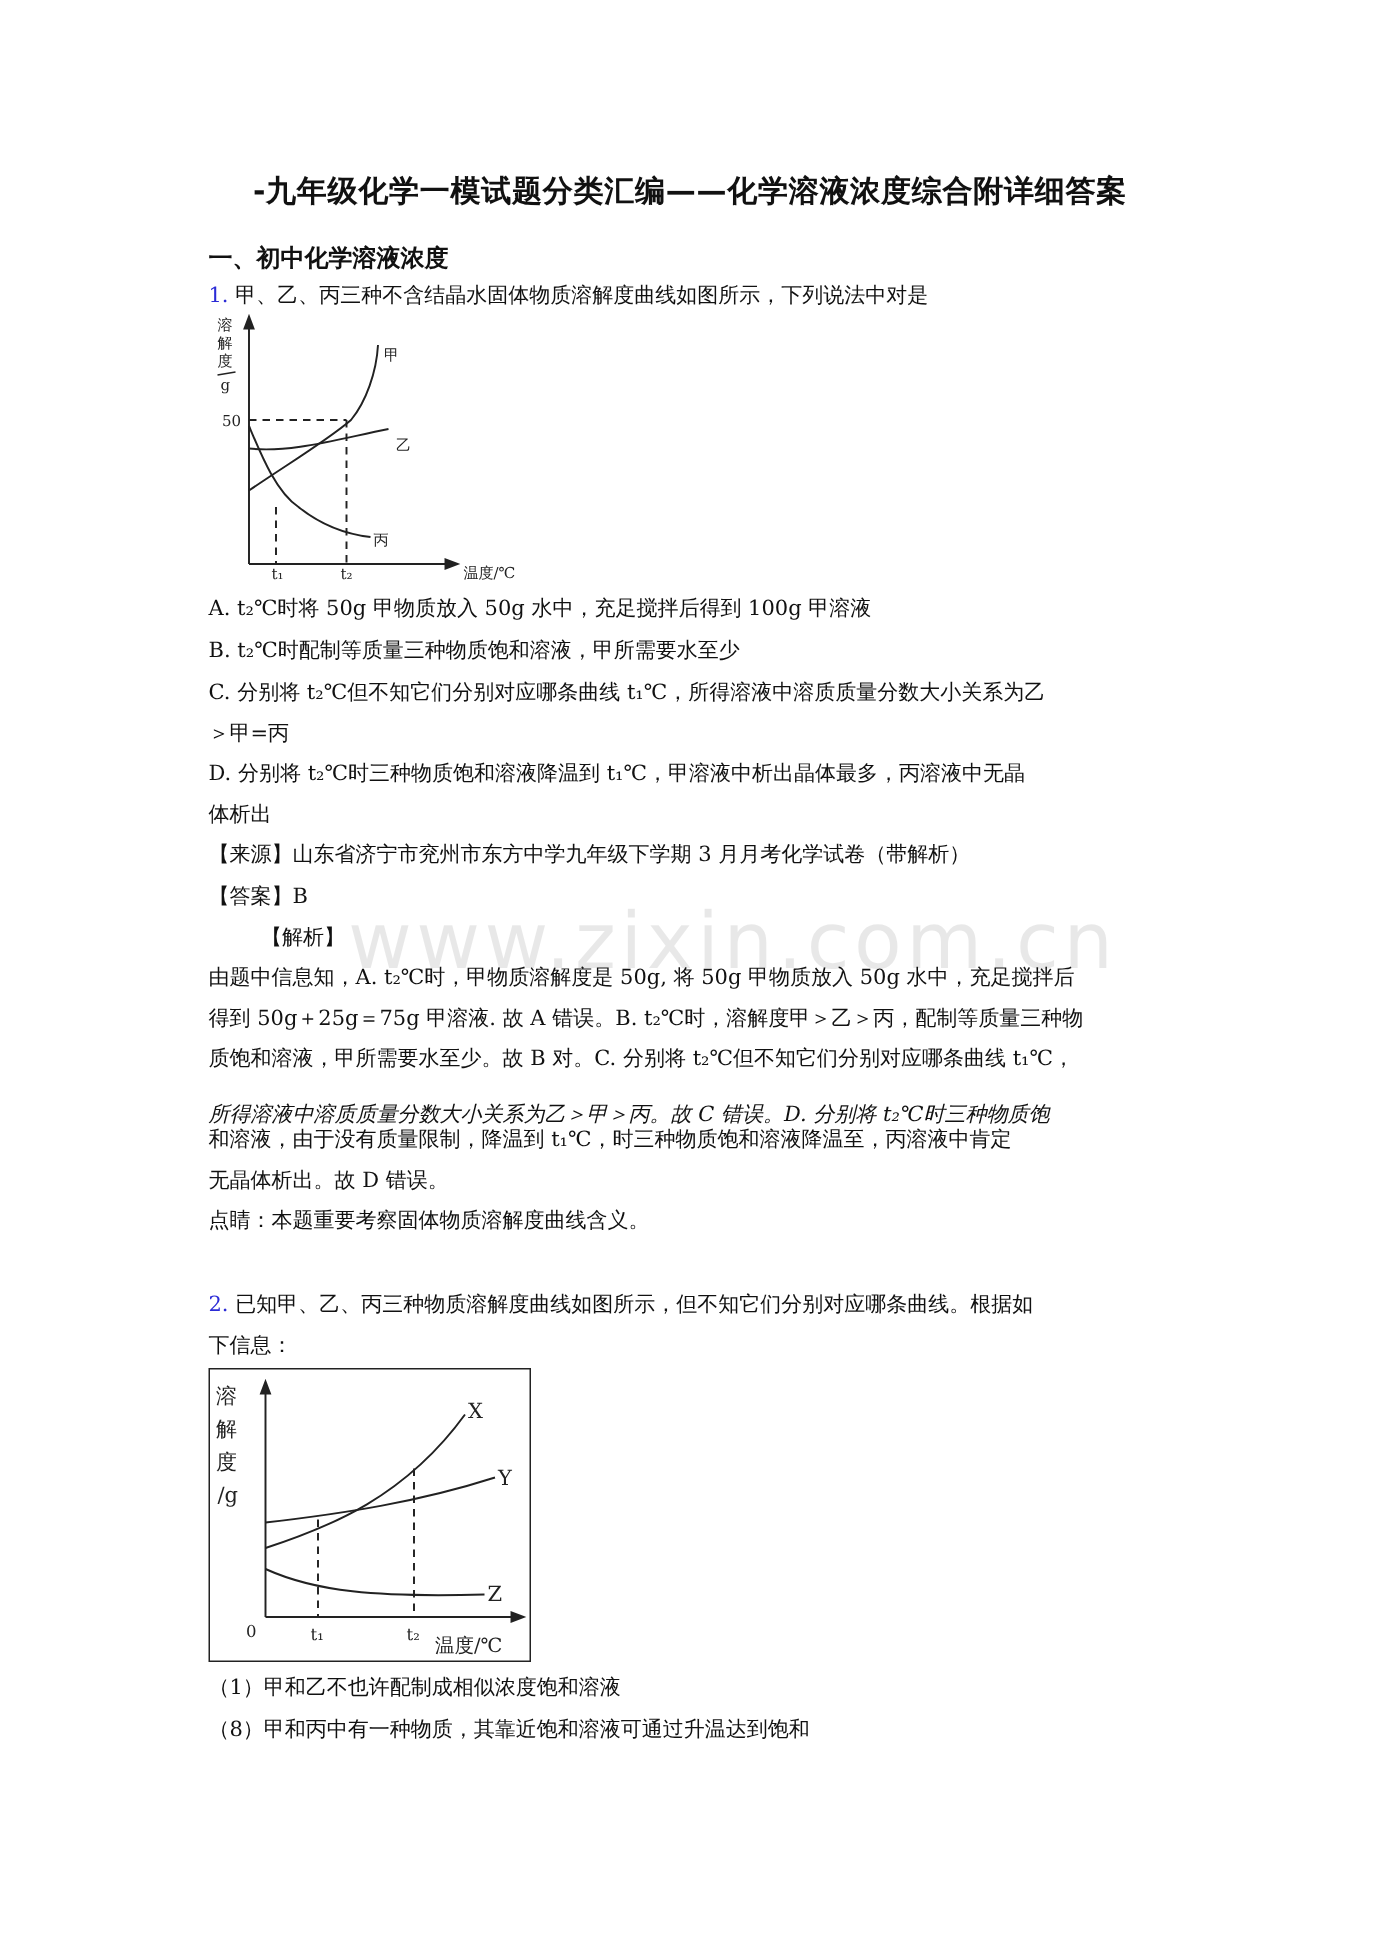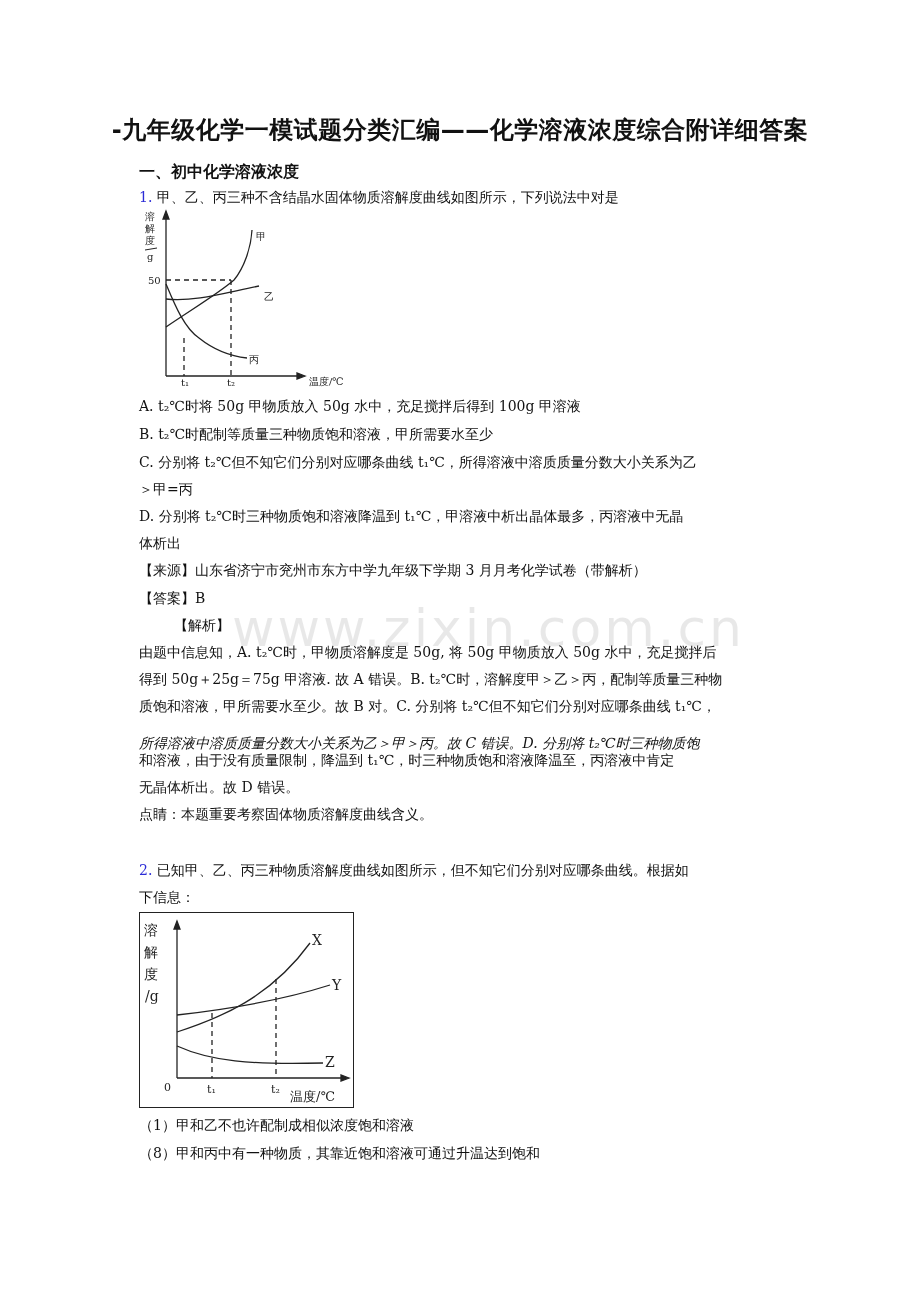--- a/index.html
+++ b/index.html
@@ -1,20 +1,20 @@
 <!DOCTYPE html>
 <html><head>
 <meta charset="utf-8">
 <style>
   html, body { margin: 0; padding: 0; background: #ffffff; }
   body { width: 920px; height: 1302px; position: relative; overflow: hidden;
          font-family: "DejaVu Serif", "Liberation Serif", serif; color: #111; }
   .page { position: absolute; left: 0; top: 0; width: 920px; height: 1302px; }
   .title { position: absolute; left: 0; width: 920px; top: 114px; text-align: center;
-           font-family: "DejaVu Sans", "Liberation Sans", sans-serif; font-size: 24px; font-weight: bold; letter-spacing: 0.5px; }
+           font-family: "DejaVu Sans", "Liberation Sans", sans-serif; font-size: 20px; font-weight: bold; letter-spacing: 0.5px; }
   .section { position: absolute; left: 139px; top: 162px; font-size: 16px; font-weight: bold;
              font-family: "DejaVu Sans", "Liberation Sans", sans-serif; }
   .line { position: absolute; left: 139px; font-size: 14px; line-height: 20px; white-space: nowrap; }
   .qnum { color: #2b2bd6; }
   .watermark { position: absolute; left: 232px; top: 598px; font-family: "DejaVu Sans", "Liberation Sans", sans-serif;
                font-size: 52px; color: rgba(0,0,0,0.09); letter-spacing: 3px; pointer-events: none; }
   .figure { position: absolute; }
   .fig1 { left: 139px; top: 208px; width: 225px; height: 180px; }
   .fig2 { left: 139px; top: 912px; width: 215px; height: 196px; border: 1.5px solid #222; box-sizing: border-box; }
 </style>

